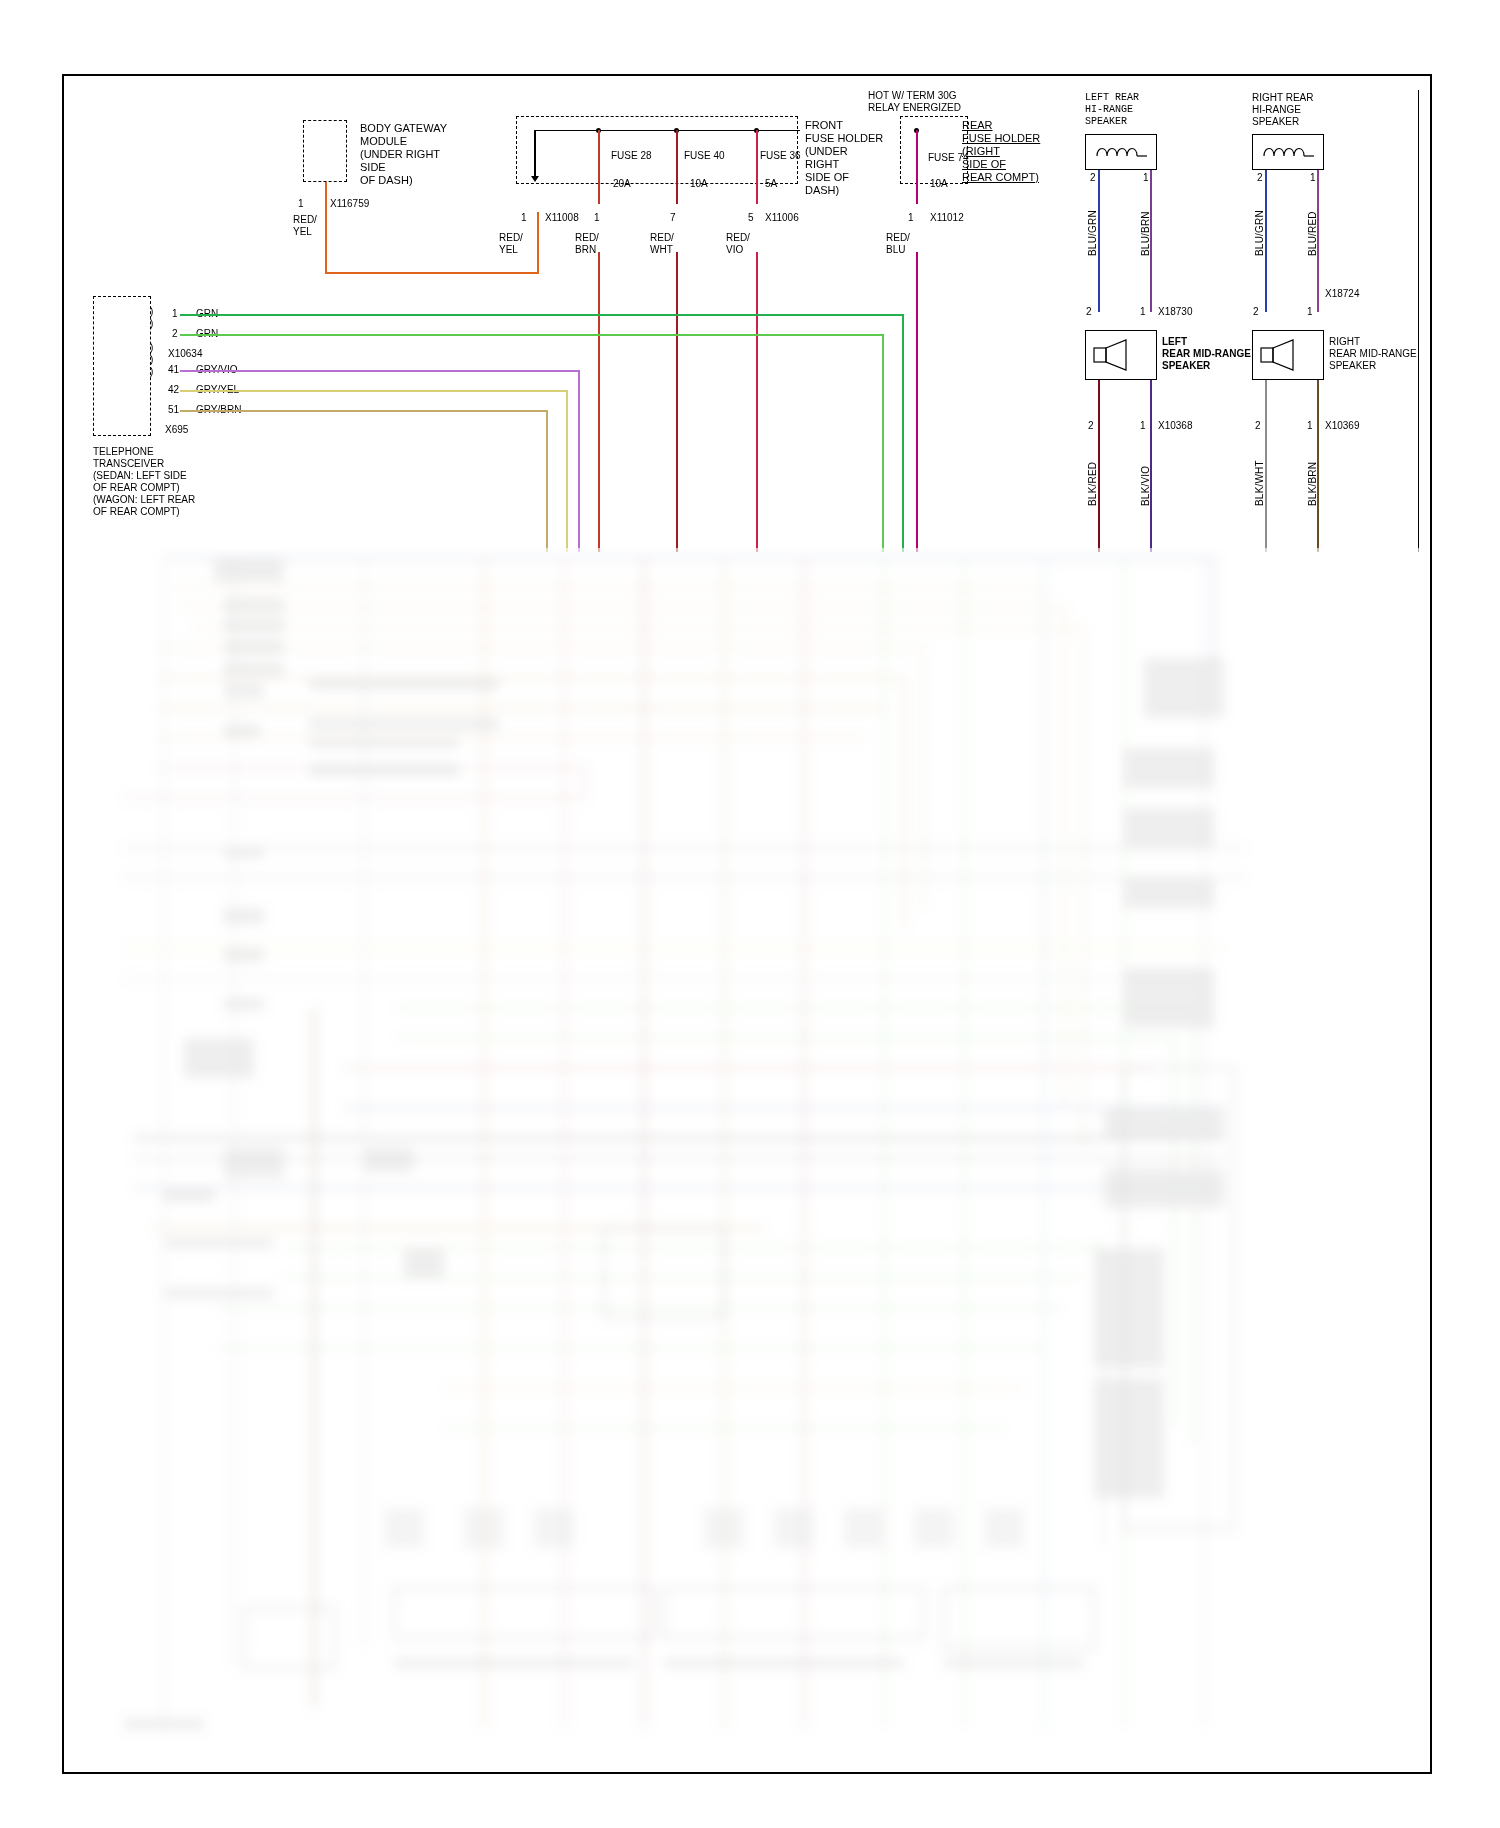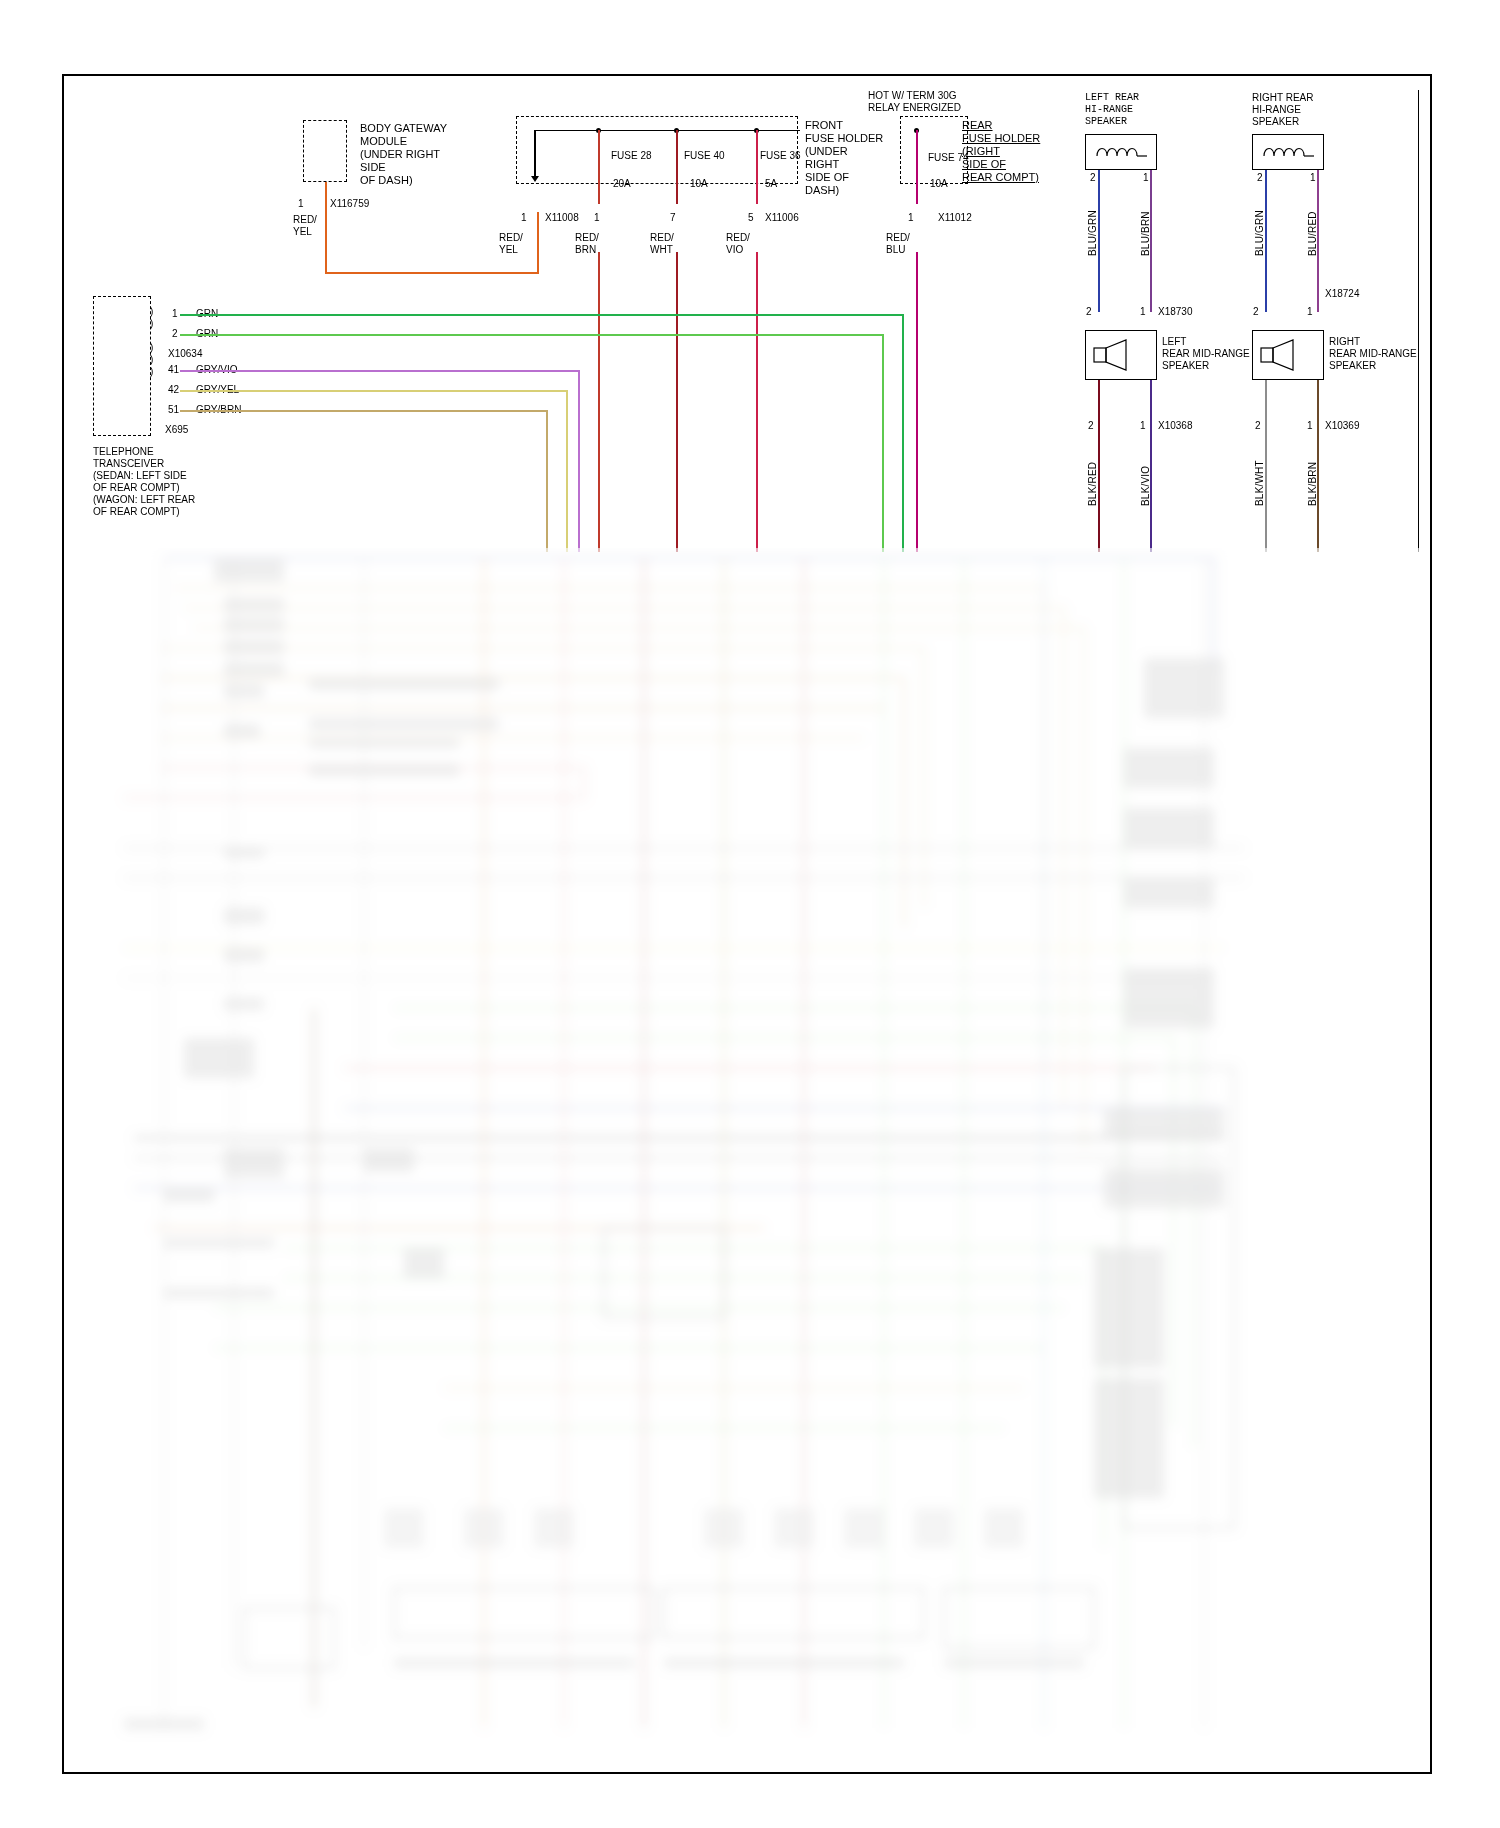--- a/index.html
+++ b/index.html
@@ -95,21 +95,21 @@
   <div class="txt" style="left:962px;top:119px;text-decoration:underline;">REAR
 FUSE HOLDER
 (RIGHT
 SIDE OF
 REAR COMPT)</div>
   <div class="fuse-dot" style="left:914px;top:128px;"></div>
   <div class="vline" style="left:916px;top:130px;height:74px;background:#b5006e;"></div>
   <div class="txt sm" style="left:928px;top:152px;">FUSE 74</div>
   <div class="txt sm" style="left:930px;top:178px;">10A</div>
   <div class="txt sm" style="left:908px;top:212px;">1</div>
-  <div class="txt sm" style="left:930px;top:212px;margin-left:8px;">X11012</div>
+  <div class="txt sm" style="left:930px;top:212px;">X11012</div>
   <div class="txt sm" style="left:886px;top:232px;">RED/
 BLU</div>
   <div class="vline" style="left:916px;top:252px;height:300px;background:#b5006e;"></div>
 
   <div class="dash" style="left:93px;top:296px;width:58px;height:140px;"></div>
   <div class="txt sm" style="left:172px;top:308px;">1</div>
   <div class="txt sm" style="left:196px;top:308px;">GRN</div>
   <div class="txt sm" style="left:172px;top:328px;">2</div>
   <div class="txt sm" style="left:196px;top:328px;">GRN</div>
   <div class="txt sm" style="left:168px;top:348px;">X10634</div>
@@ -162,21 +162,21 @@
   <div class="vline" style="left:1150px;top:170px;height:142px;background:#7a3d8f;"></div>
   <div class="txt sm" style="left:1086px;top:306px;">2</div>
   <div class="txt sm" style="left:1140px;top:306px;">1</div>
   <div class="txt sm" style="left:1158px;top:306px;">X18730</div>
 
   <div class="solid" style="left:1085px;top:330px;width:72px;height:50px;"></div>
   <svg class="coil" style="left:1092px;top:338px;" width="58" height="34" viewBox="0 0 58 34">
     <rect x="2" y="10" width="12" height="14" fill="none" stroke="#000" stroke-width="1.2"></rect>
     <path d="M14 10 L34 2 L34 32 L14 24 Z" fill="none" stroke="#000" stroke-width="1.2"></path>
   </svg>
-  <div class="txt sm" style="left:1162px;top:336px;">LEFT
+  <div class="txt sm" style="left:1162px;top:336px;font-weight:bold;">LEFT
 REAR MID-RANGE
 SPEAKER</div>
   <div class="txt sm" style="left:1088px;top:420px;">2</div>
   <div class="txt sm" style="left:1140px;top:420px;">1</div>
   <div class="txt sm" style="left:1158px;top:420px;">X10368</div>
   <div class="txt vert" style="left:1086px;top:436px;height:70px;">BLK/RED</div>
   <div class="txt vert" style="left:1139px;top:436px;height:70px;">BLK/VIO</div>
   <div class="vline" style="left:1098px;top:380px;height:172px;background:#7a0b1d;"></div>
   <div class="vline" style="left:1150px;top:380px;height:172px;background:#4b2a8a;"></div>
 

